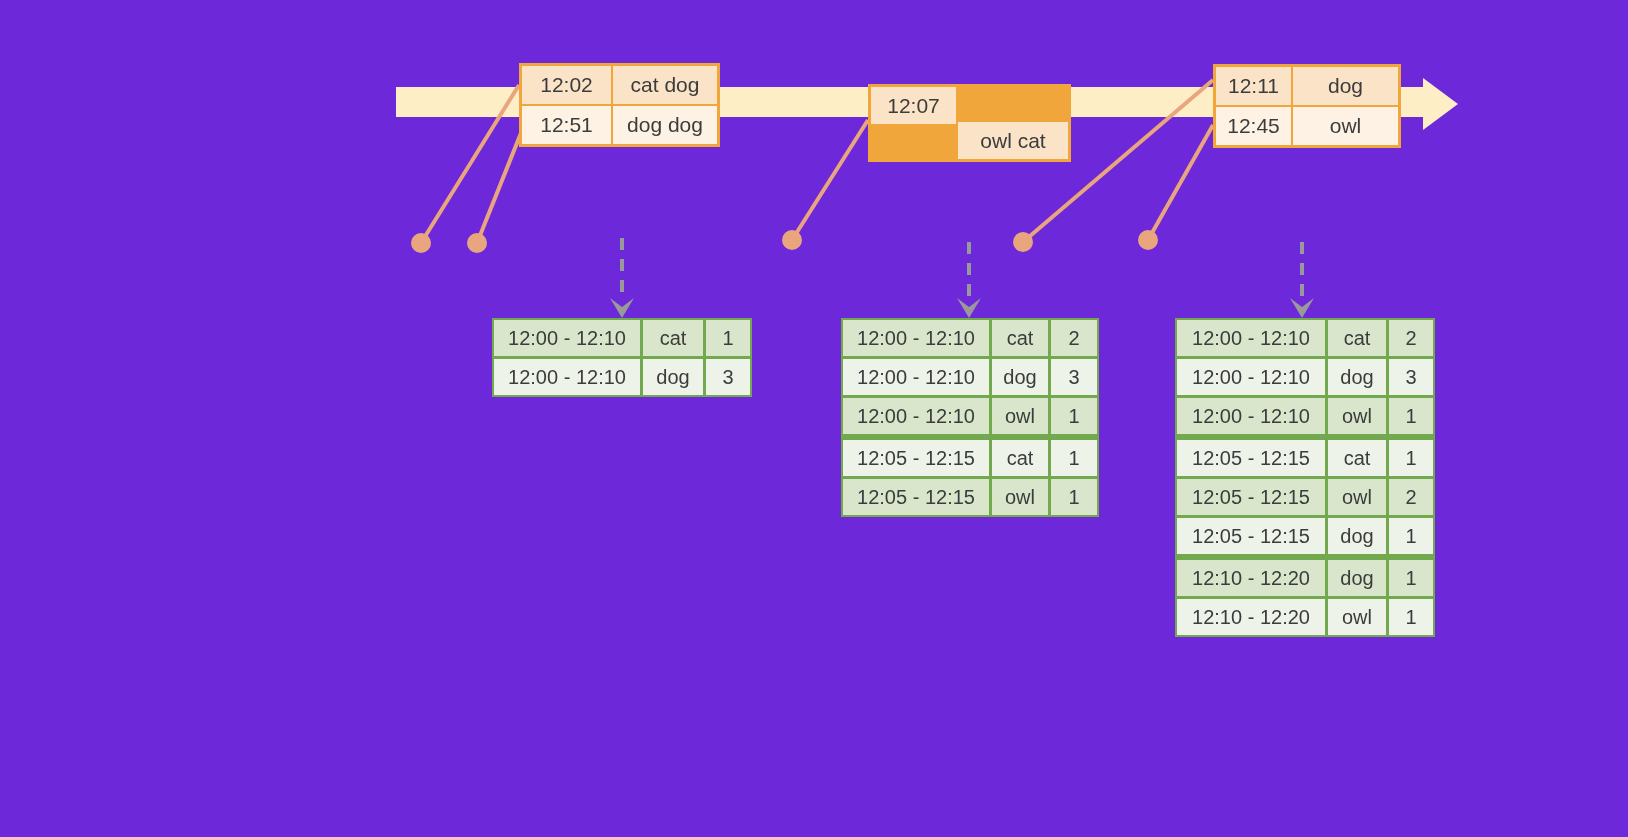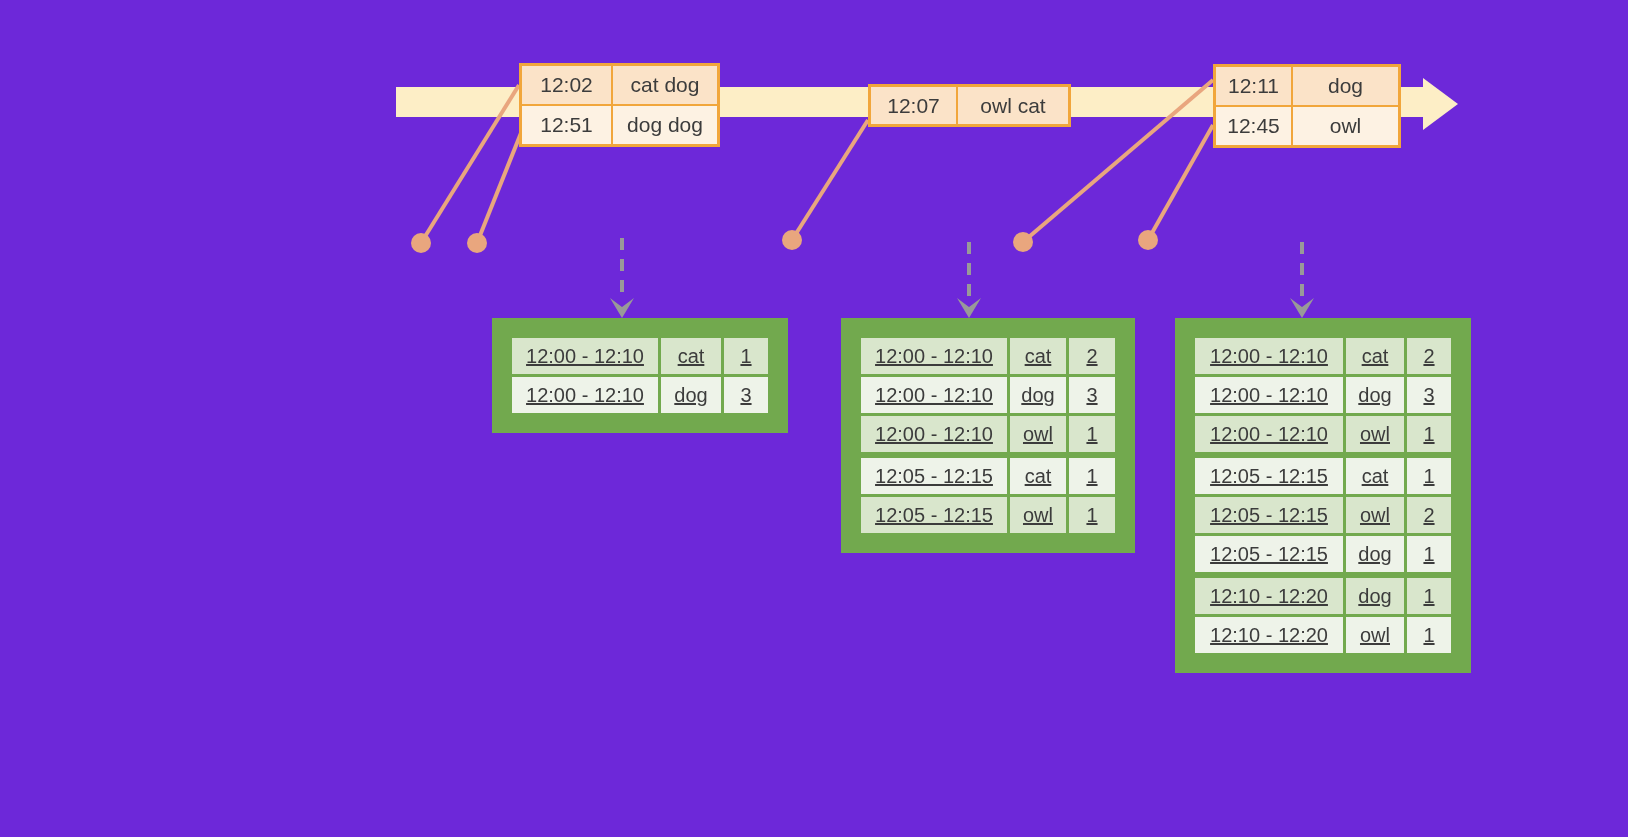--- a/index.html
+++ b/index.html
@@ -9,21 +9,21 @@
   .band{position:absolute;left:396px;top:87px;width:1029px;height:30px;background:#fdeec6;}
   svg.overlay{position:absolute;left:0;top:0;z-index:2;}
   
   .event-box{position:absolute;z-index:3;background:#f1a63b;padding:3px;}
   .egrid{display:grid;gap:2px;background:#f1a63b;}
   .ecell{height:38px;display:flex;align-items:center;justify-content:center;
          font-size:21px;}
   .ecell.r1{background:#fbe3c8;}
   .ecell.r2{background:#fdf2e3;}
   
-  .rtable{position:absolute;z-index:4;background:#72a94e;padding:20px;text-decoration:underline;}
+  .rtable{position:absolute;z-index:4;background:#72a94e;padding:2px;}
   .tgrid{display:grid;gap:3px;}
   .tcell{height:36px;display:flex;align-items:center;justify-content:center;font-size:20px;}
   .tcell.d{background:#d9e6cc;}
   .tcell.l{background:#eef3e9;}
   .gsep{grid-column:1 / -1;height:0;}
 </style>
 </head>
 <body>
 
 <div class="canvas">
@@ -60,21 +60,21 @@
       <div class="ecell r1">12:02</div>
       <div class="ecell r1">cat dog</div>
       <div class="ecell r2">12:51</div>
       <div class="ecell r2">dog dog</div>
     </div>
   </div>
 
   <div class="event-box" style="left:868px;top:84px;">
     <div class="egrid" style="grid-template-columns:85px 110px;">
       <div class="ecell r1" style="height:37px;">12:07</div>
-      <div class="ecell r1" style="height:37px;">owl cat</div>
+      <div class="ecell r1" style="height:37px;margin-top:35px;">owl cat</div>
     </div>
   </div>
 
   <div class="event-box" style="left:1213px;top:64px;">
     <div class="egrid" style="grid-template-columns:75px 105px;border-radius:18px;">
       <div class="ecell r1">12:11</div>
       <div class="ecell r1">dog</div>
       <div class="ecell r2">12:45</div>
       <div class="ecell r2">owl</div>
     </div>

